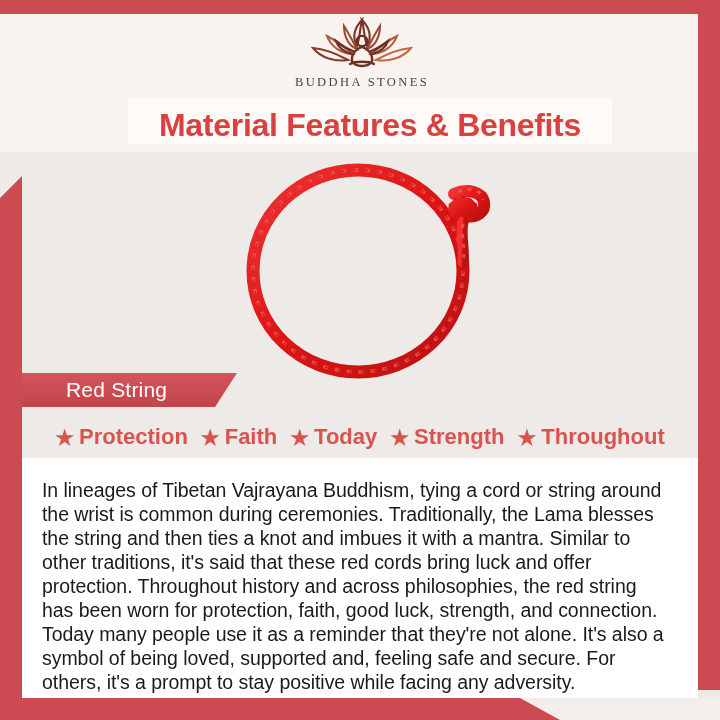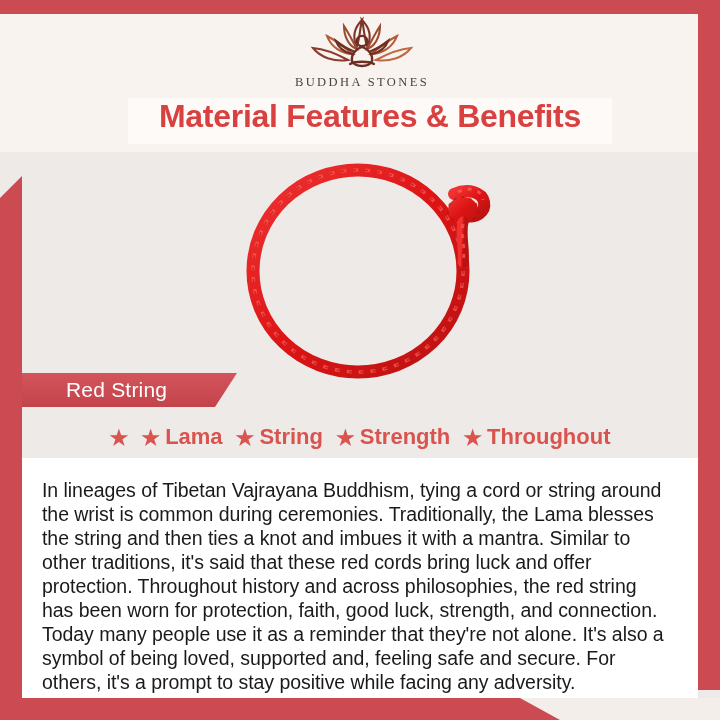--- a/index.html
+++ b/index.html
@@ -27,21 +27,21 @@
   .logo{position:absolute;left:2px;top:16px;width:720px;text-align:center;}
   .logo svg{display:block;margin:0 auto;}
   .logo-text{
     margin-top:3px;font-size:12.5px;letter-spacing:2.4px;color:#4a4240;
     font-family:"Liberation Serif",serif;font-weight:400;
   }
 
   
   .title-band{
     position:absolute;left:128px;top:98px;width:484px;height:46px;
-    background:#fdfaf7;display:flex;align-items:flex-start;justify-content:center;
+    background:#fdfaf7;display:flex;align-items:flex-end;justify-content:center;
   }
   .title-band h1{
     margin:0;font-size:32px;font-weight:bold;color:#d94141;
     letter-spacing:-0.3px;white-space:nowrap;
   }
 
   
   .product{position:absolute;left:230px;top:158px;width:270px;height:222px;}
   .product svg{display:block;}
 
@@ -139,28 +139,29 @@
     </svg>
   </div>
 
   <div class="ribbon">
     <span>Red String</span>
   </div>
 
   <div class="benefits">
     <div class="benefit">
       <span class="star">★</span>
+      <span>Protection</span>
     </div>
     <div class="benefit">
       <span class="star">★</span>
-      <span>Lama</span>
+      <span>Faith</span>
     </div>
     <div class="benefit">
       <span class="star">★</span>
-      <span>String</span>
+      <span>Today</span>
     </div>
     <div class="benefit">
       <span class="star">★</span>
       <span>Strength</span>
     </div>
     <div class="benefit">
       <span class="star">★</span>
       <span>Throughout</span>
     </div>
   </div>

